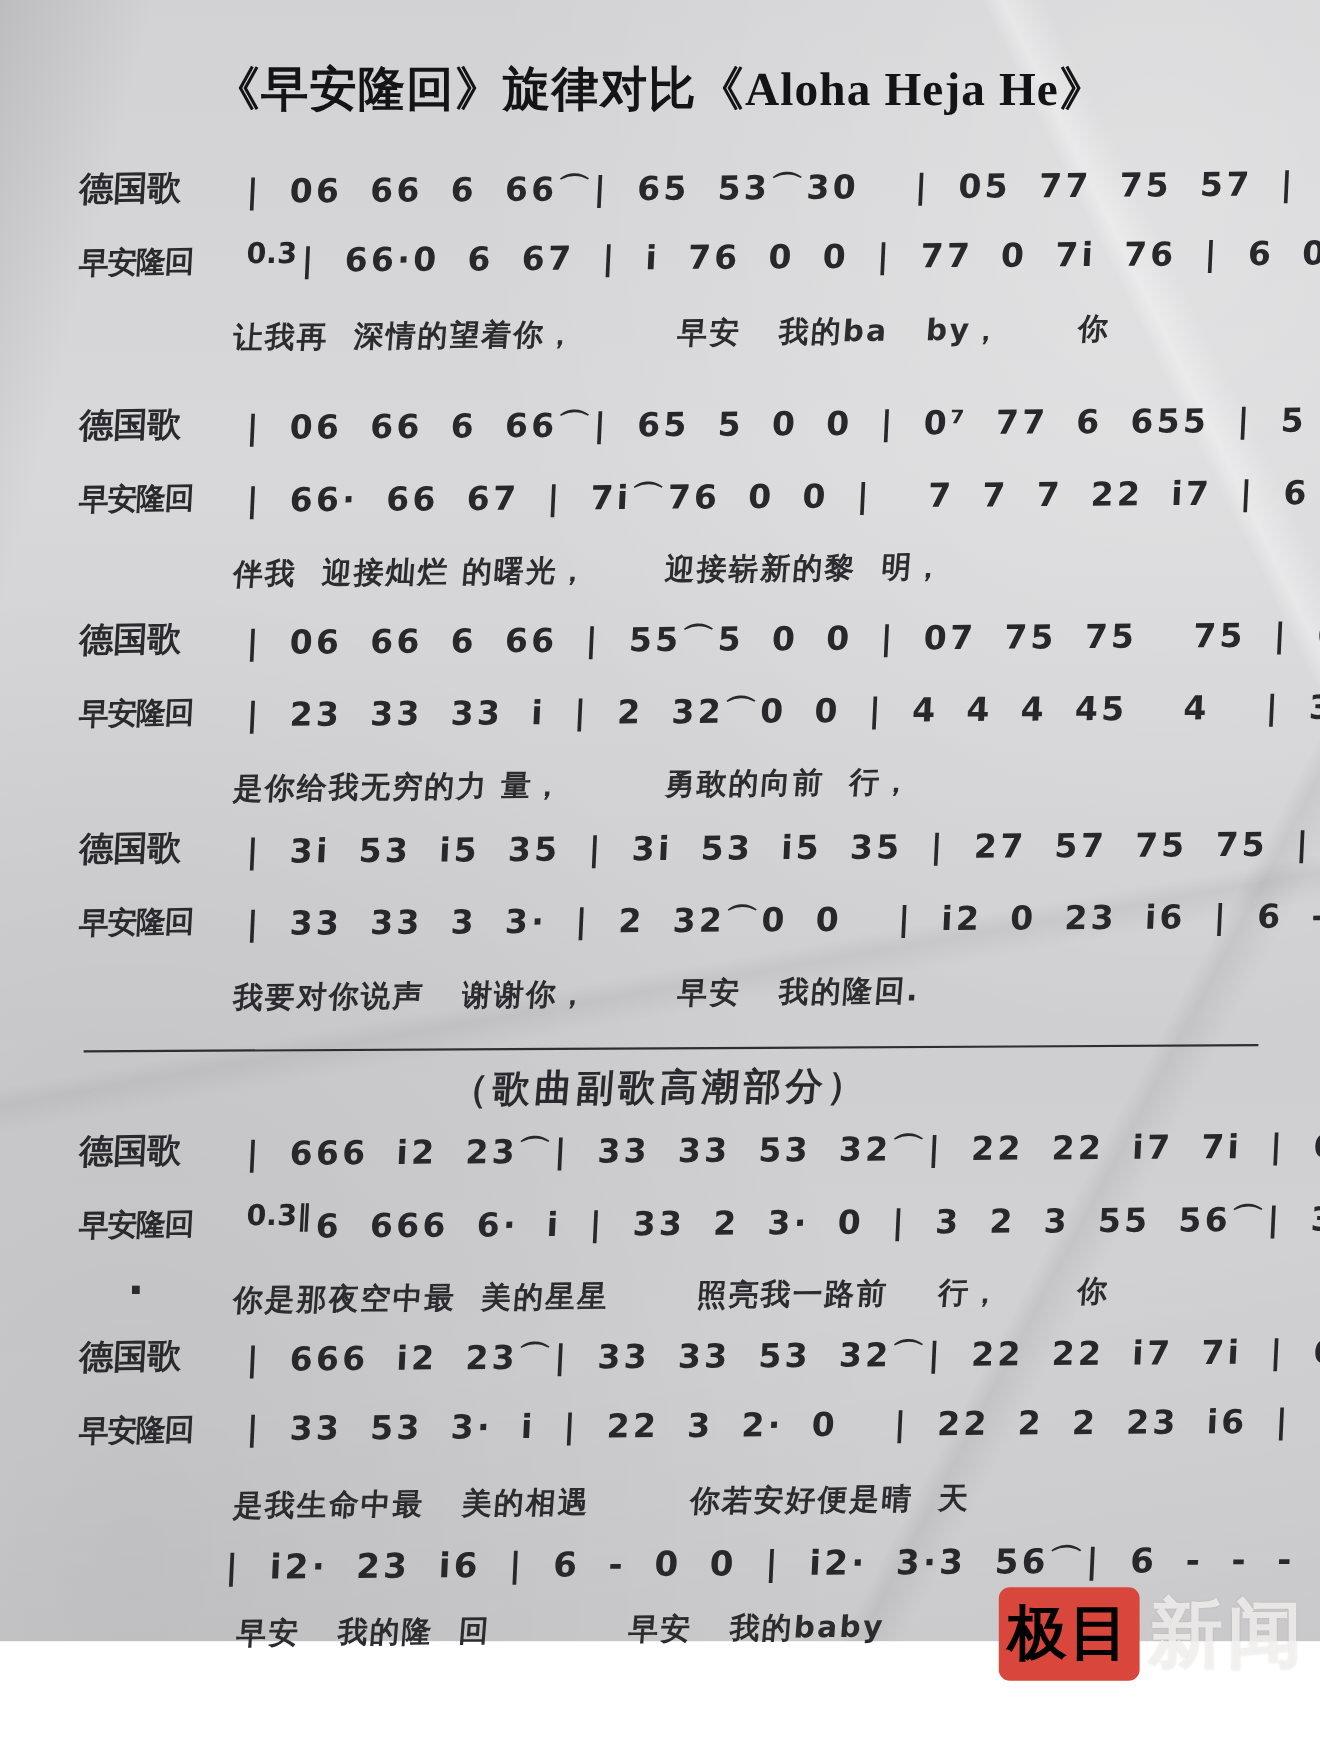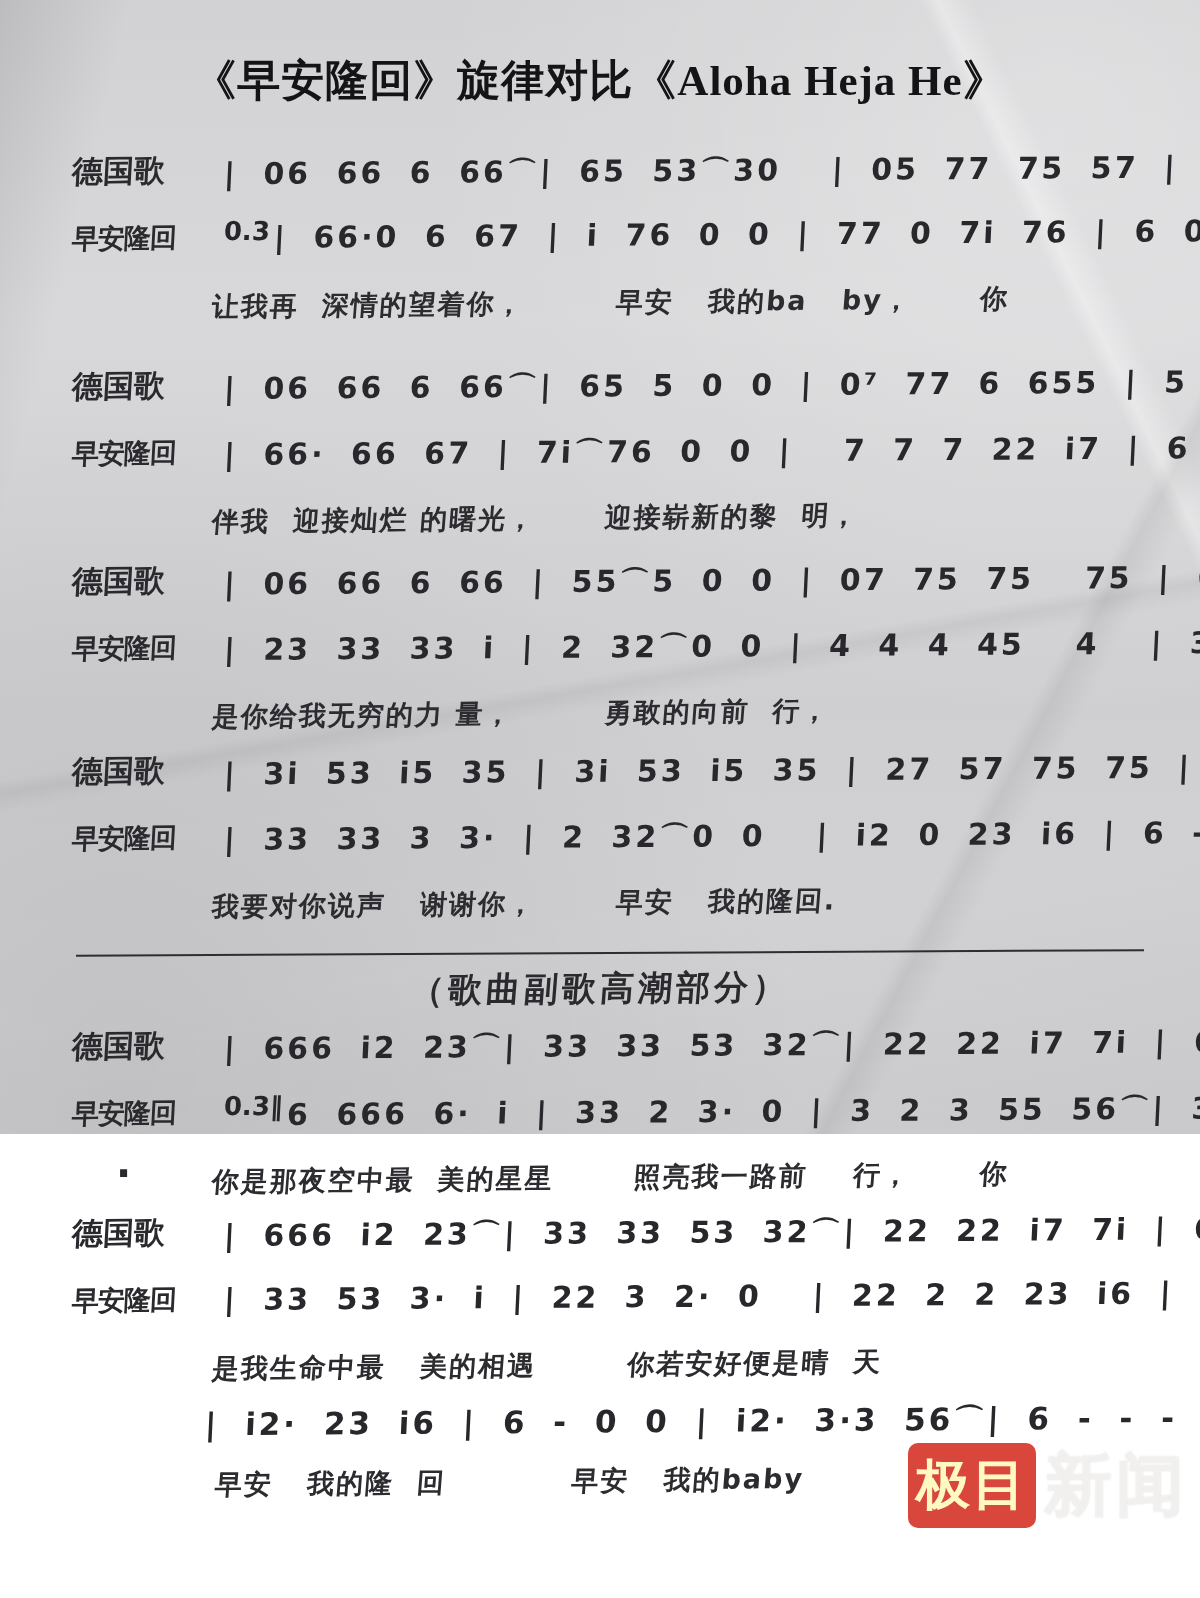--- a/index.html
+++ b/index.html
@@ -3,21 +3,21 @@
 <meta charset="utf-8">
 <style>
   html, body { margin: 0; padding: 0; }
   body {
     width: 1200px; height: 1598px;
     font-family: "DejaVu Sans", sans-serif;
     overflow: hidden;
   }
   .page {
     position: relative;
-    width: 1200px; height: 1134px;
+    width: 1200px; height: 1492px;
     background:
       radial-gradient(ellipse at 88% 12%, rgba(255,255,255,0.28), transparent 42%),
       radial-gradient(ellipse at 10% 95%, rgba(0,0,0,0.08), transparent 45%),
       linear-gradient(104deg, rgba(0,0,0,0.10), transparent 9%),
       linear-gradient(351deg, rgba(0,0,0,0.05), transparent 22%),
       linear-gradient(to bottom, #d2d2d4 0%, #d8d8da 28%, #cfcfd2 62%, #d4d4d6 100%);
     color: #26262a;
   }
   
   .page::before {
@@ -74,21 +74,21 @@
   .stray-dot {
     position: absolute; left: 116px; top: 1140px;
     font-size: 40px; font-weight: 700; color: #2a2a2e;
   }
   .watermark {
     position: absolute; right: 12px; top: 1440px;
     display: flex; align-items: center; gap: 8px;
   }
   .wm-box {
     display: inline-block;
-    background: #d9473c; color: #fef9c3;
+    background: #d9473c; color: #000000;
     font-size: 54px; font-weight: 700;
     padding: 6px 8px; border-radius: 10px;
     letter-spacing: 2px;
     font-family: "DejaVu Sans", sans-serif;
   }
   .wm-text {
     color: rgba(246,245,242,0.78);
     font-size: 68px; font-weight: 700; letter-spacing: 4px;
     text-shadow: 0 0 2px rgba(120,120,120,0.25);
   }

